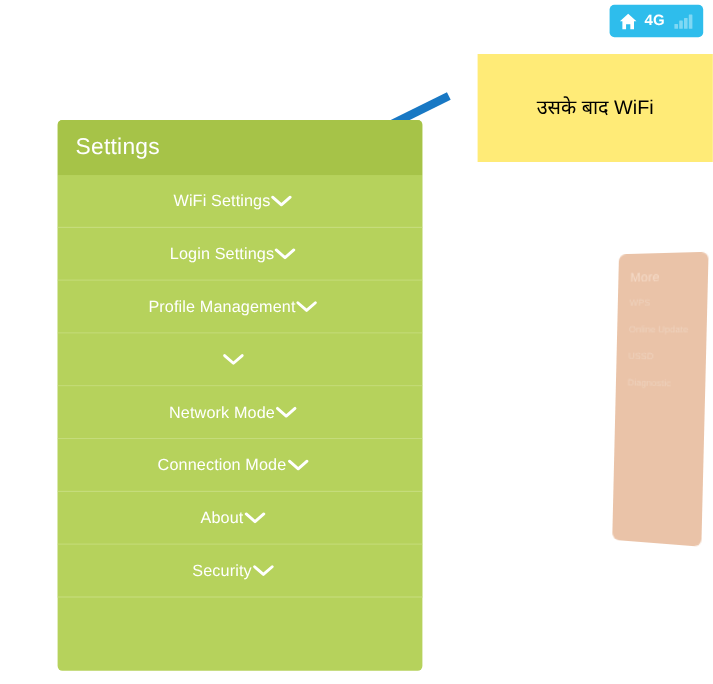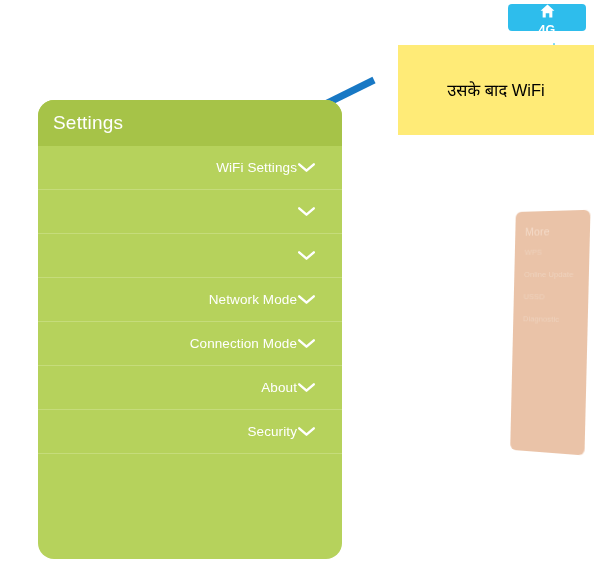--- a/index.html
+++ b/index.html
@@ -22,21 +22,20 @@
     top: 4px;
     width: 78px;
     height: 27px;
     background: #2ebdec;
     border-radius: 4px;
     display: flex;
     align-items: center;
     padding: 0 8px;
     box-sizing: border-box;
     gap: 6px;
-    flex-direction: column;
   }
   #status-badge .home-ic {
     width: 15px;
     height: 14px;
     flex: none;
     display: block;
   }
   #status-badge .net-label {
     color: #ffffff;
     font-size: 12.5px;
@@ -91,26 +90,26 @@
     left: 0;
     top: 0;
     width: 594px;
     height: 570px;
     pointer-events: none;
   }
 
   
   #settings-panel {
     position: absolute;
-    left: 38px;
+    left: 48px;
     top: 100px;
     width: 304px;
     height: 459px;
     background: #b6d25c;
-    border-radius: 16px;
+    border-radius: 4px;
     box-sizing: border-box;
     overflow: hidden;
   }
   #settings-panel .panel-head {
     height: 46px;
     background: #a6c348;
     display: flex;
     align-items: center;
     padding: 0 0 0 15px;
     box-sizing: border-box;
@@ -118,21 +117,21 @@
   #settings-panel .panel-head .title {
     color: #ffffff;
     font-size: 19px;
     font-weight: normal;
     letter-spacing: .2px;
   }
   .menu-row {
     height: 44px;
     display: flex;
     align-items: center;
-    justify-content: flex-end;
+    justify-content: center;
     padding: 0 26px 0 15px;
     box-sizing: border-box;
     border-bottom: 1px solid #c5dc7b;
     background: #b6d25c;
   }
   .menu-row .label {
     color: #ffffff;
     font-size: 13.5px;
     letter-spacing: .1px;
   }
@@ -204,22 +203,29 @@
     <span class="title">Settings</span>
   </div>
 
   <div class="menu-row">
     <span class="label">WiFi Settings</span>
     <svg class="chev" viewBox="0 0 20 12">
       <path d="M2 2.5 L10 9.5 L18 2.5" fill="none" stroke="#ffffff" stroke-width="2.6" stroke-linecap="round" stroke-linejoin="round"></path>
     </svg>
   </div>
 
-
-  <div class="menu-row">
+  <div class="menu-row">
+    <span class="label">Login Settings</span>
+    <svg class="chev" viewBox="0 0 20 12">
+      <path d="M2 2.5 L10 9.5 L18 2.5" fill="none" stroke="#ffffff" stroke-width="2.6" stroke-linecap="round" stroke-linejoin="round"></path>
+    </svg>
+  </div>
+
+  <div class="menu-row">
+    <span class="label">Profile Management</span>
     <svg class="chev" viewBox="0 0 20 12">
       <path d="M2 2.5 L10 9.5 L18 2.5" fill="none" stroke="#ffffff" stroke-width="2.6" stroke-linecap="round" stroke-linejoin="round"></path>
     </svg>
   </div>
 
   <div class="menu-row">
     <svg class="chev" viewBox="0 0 20 12">
       <path d="M2 2.5 L10 9.5 L18 2.5" fill="none" stroke="#ffffff" stroke-width="2.6" stroke-linecap="round" stroke-linejoin="round"></path>
     </svg>
   </div>

